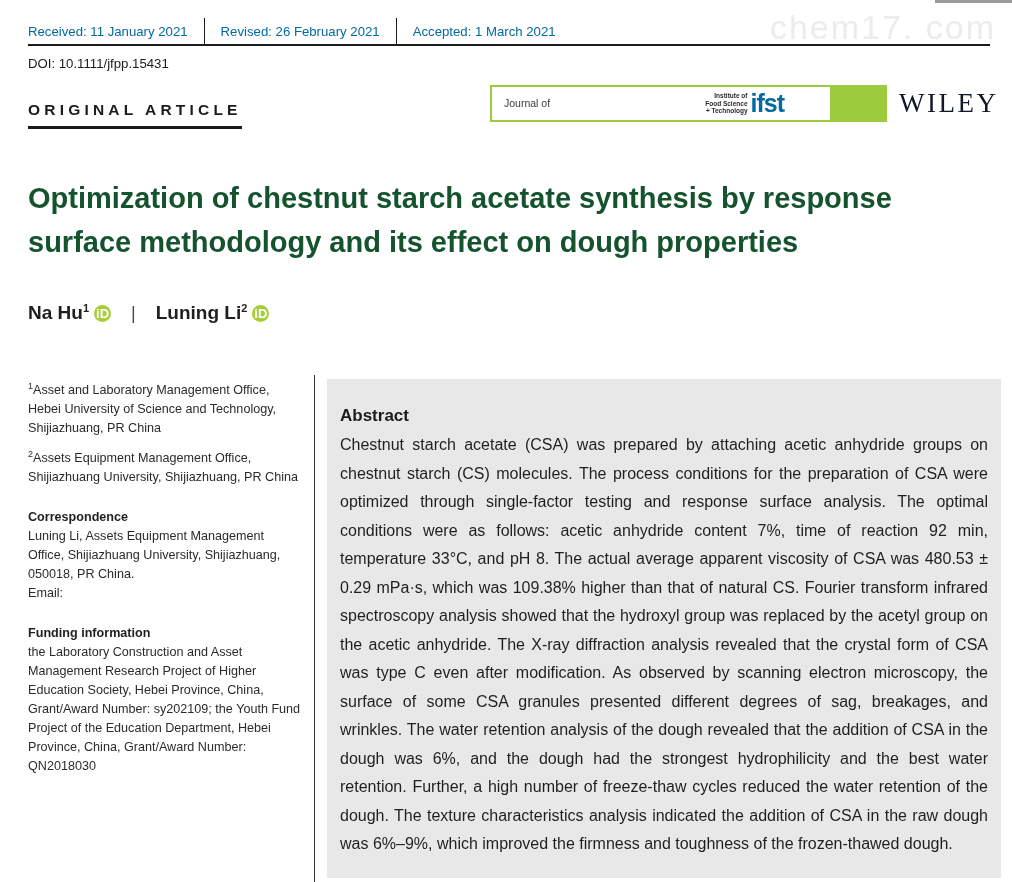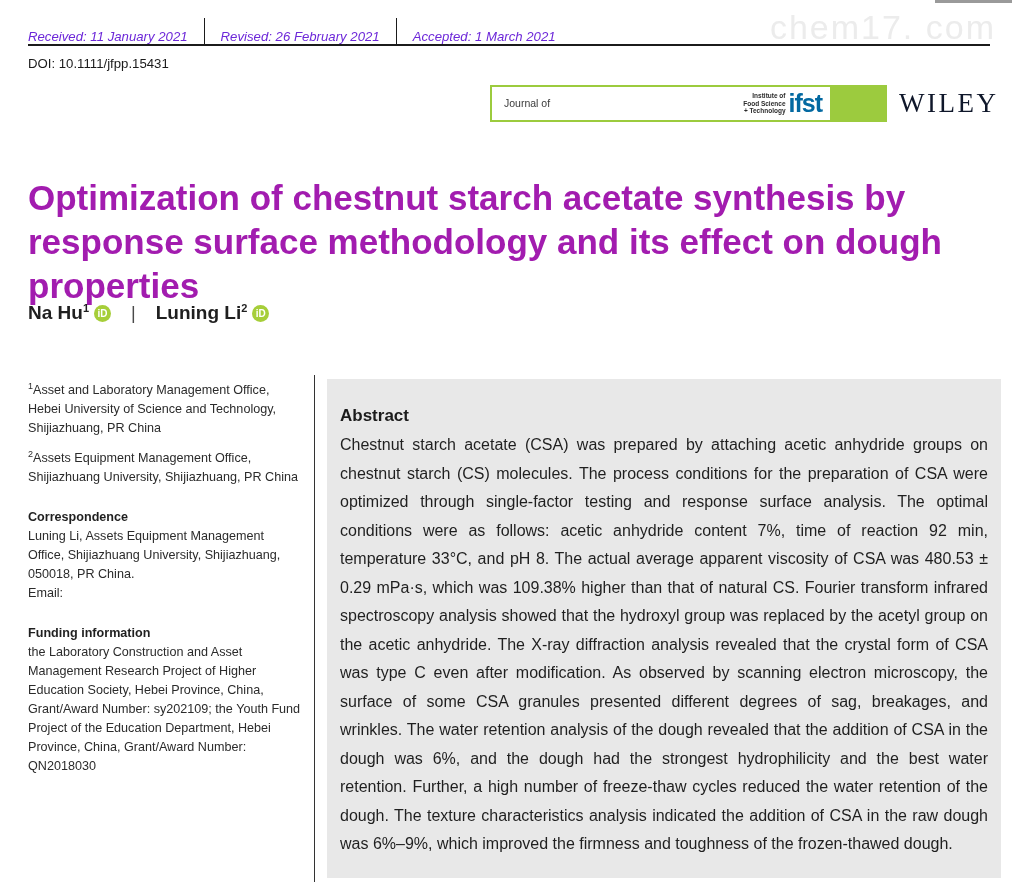--- a/index.html
+++ b/index.html
@@ -30,24 +30,23 @@
     width: 77px;
     height: 3px;
     background: #9a9a9a;
   }
   .header-row {
     position: absolute;
     top: 18px;
     left: 28px;
     height: 26px;
     display: flex;
-    align-items: flex-end;
+    align-items: center;
     font-size: 13.2px;
-    color: #6d28d9;
-    font-style: italic;
+    color: #0369a1;
   }
   .header-item { padding: 0 16px; white-space: nowrap; }
   .header-item:first-child { padding-left: 0; }
   .header-sep { width: 1px; height: 26px; background: #1b1b1b; }
   .header-rule {
     position: absolute;
     top: 44px;
     left: 28px;
     width: 962px;
     height: 2px;
@@ -73,20 +72,21 @@
   .banner {
     position: absolute;
     top: 85px;
     left: 490px;
     width: 397px;
     height: 37px;
     border: 2px solid #9ccb3e;
     background: #ffffff;
     display: flex;
     align-items: center;
+    gap: 38px;
   }
   .journal-name { padding-left: 12px; line-height: 1.05; }
   .journal-line1 { font-size: 10.5px; color: #3a3a3a; }
   .journal-line2 { font-size: 14.5px; font-weight: bold; color: #72b82a; }
   .ifst { margin-left: auto; display: flex; align-items: center; }
   .ifst-small {
     text-align: right;
     font-size: 6.5px;
     line-height: 7.5px;
     font-weight: bold;
@@ -113,44 +113,44 @@
     font-family: "Liberation Serif", serif;
     font-size: 27px;
     letter-spacing: 2.5px;
     color: #0f172a;
   }
   .title {
     position: absolute;
     top: 176px;
     left: 28px;
     width: 952px;
-    font-size: 35px;
+    font-size: 29px;
     font-weight: bold;
     line-height: 44px;
-    color: #a21caf;
+    color: #14532d;
   }
   .authors {
     position: absolute;
     top: 302px;
     left: 28px;
     display: flex;
     align-items: center;
     font-size: 19px;
     font-weight: bold;
     color: #1f1f1f;
   }
   .author { display: flex; align-items: flex-start; }
   .author sup { font-size: 11px; line-height: 1; margin-top: 1px; }
   .orcid {
     width: 17px;
     height: 17px;
     border-radius: 50%;
     background: #a6ce39;
     color: #ffffff;
-    font-size: 10px;
+    font-size: 13px;
     font-weight: bold;
     display: inline-flex;
     align-items: center;
     justify-content: center;
     margin-left: 5px;
     margin-top: 3px;
     cursor: pointer;
   }
   .author-sep {
     color: #4a4a4a;
@@ -215,20 +215,21 @@
     <span class="header-item">Received: 11 January 2021</span>
     <span class="header-sep"></span>
     <span class="header-item">Revised: 26 February 2021</span>
     <span class="header-sep"></span>
     <span class="header-item">Accepted: 1 March 2021</span>
   </div>
   <div class="header-rule"></div>
 
   <div class="doi">DOI: 10.1111/jfpp.15431</div>
 
+  <div class="article-type">ORIGINAL ARTICLE</div>
 
   <div class="banner">
     <div class="journal-name">
       <div class="journal-line1">Journal of</div>
     </div>
     <div class="ifst">
       <div class="ifst-small">
         <div>Institute of</div>
         <div>Food Science</div>
         <div>+ Technology</div>

